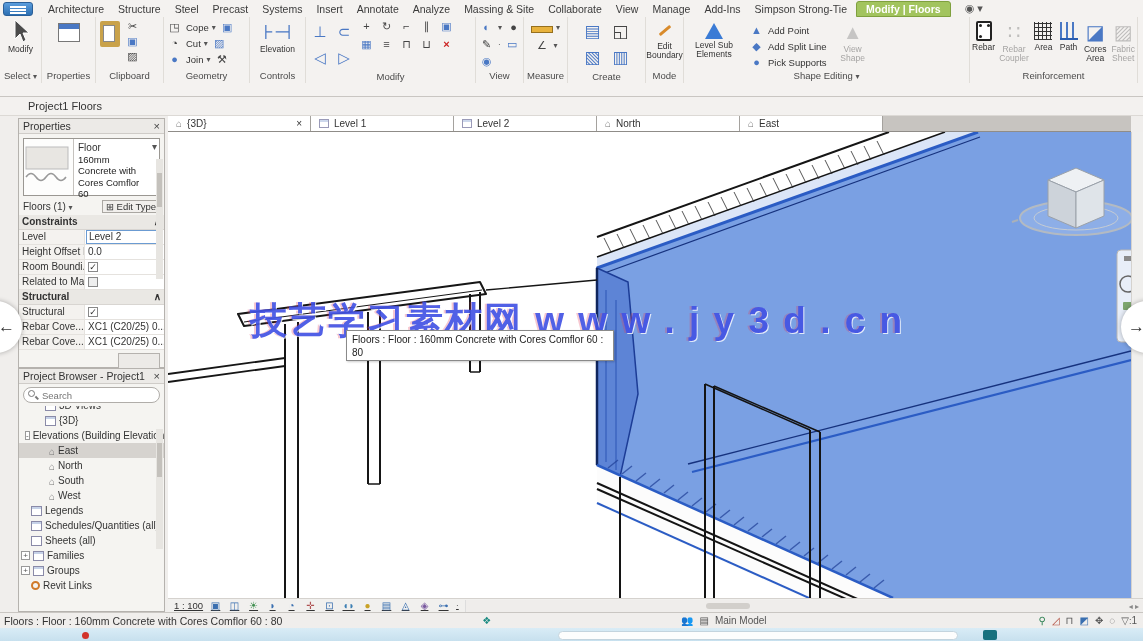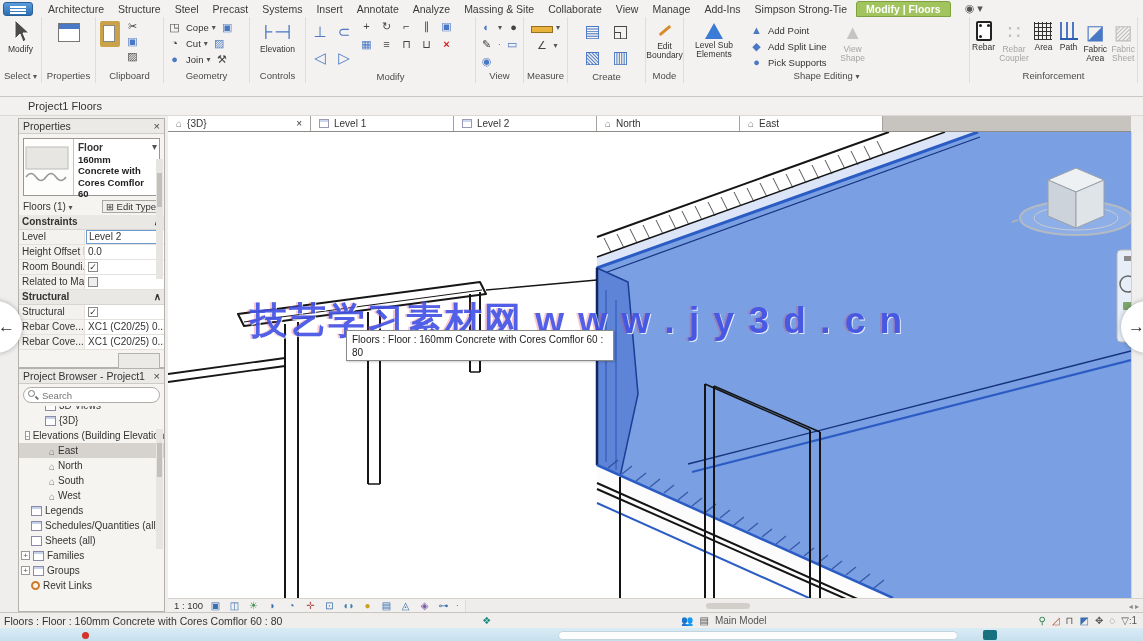--- a/index.html
+++ b/index.html
@@ -58,21 +58,21 @@
                 font-size:11px; color:#333; padding:3px 0 0 28px; border-bottom:1px solid #dcd9d5; }
 
   
   .palette { position:absolute; left:18px; width:147px; background:#f5f4f1; border:1px solid #b5b2ae; font-size:10px; }
   .pal-head { height:15px; display:flex; align-items:center; justify-content:space-between;
               padding:0 4px; background:#eceae7; border-bottom:1px solid #cfccc8; font-size:10.5px; }
   .pal-close { color:#444; cursor:default; font-size:11px; }
   #props { top:118px; height:250px; }
   .typebox { margin:4px; height:58px; background:#fff; border:1px solid #9a9792; display:flex; }
   .thumb { width:50px; border-right:1px solid #c5c2be; position:relative; background:#fdfdfc; }
-  .typetext { flex:1; padding:3px 2px 0 4px; line-height:11.5px;font-weight:bold; }
+  .typetext { flex:1; padding:3px 2px 0 4px; line-height:11.5px; }
   .typetext .fam { font-size:10px; }
   .typetext .tn { font-size:9.5px; color:#222; }
   .typecaret { align-self:flex-start; padding:2px 2px; color:#555; }
   .selrow { display:flex; justify-content:space-between; align-items:center; padding:0 4px 2px; }
   .edittype { border:1px solid #aaa7a2; background:#f1efec; padding:0 3px; font-size:9.5px; }
   .props-row { display:flex; height:15px; border-bottom:1px solid #e5e2de; background:#fff; }
   .props-row .lbl { width:66px; background:#f4f2ef; padding:1px 3px; border-right:1px solid #e5e2de;
                     white-space:nowrap; overflow:hidden; }
   .props-row .val { flex:1; padding:1px 3px; white-space:nowrap; overflow:hidden; }
   .props-row .val.boxed { border:1px solid #6b9bd2; margin:0 1px; padding:0 2px; }
@@ -119,21 +119,21 @@
              border-left:1px solid #d5d2ce; }
   .watermark { position:absolute; left:250px; top:296px; font-size:37px; font-weight:bold;
                color:#4353e4; letter-spacing:2px; white-space:nowrap; opacity:.92;
                text-shadow:1px 1px 0 rgba(255,255,255,.85), -2px 0 0 rgba(225,60,90,.30); }
   .tooltip { position:absolute; left:346px; top:330px; width:268px; height:31px; background:#fff;
              border:1px solid #8a8a8a; box-shadow:1px 1px 2px rgba(0,0,0,.2); font-size:10px;
              line-height:13px; padding:2px 5px; color:#222; overflow:hidden; white-space:nowrap; }
 
   
   .bottomstrip { position:absolute; left:168px; top:598px; width:975px; height:14px; background:#f1f0ee;
-                 border-top:1px solid #d5d2ce; display:flex; align-items:center; font-size:9.5px; }
+                 border-top:1px solid #d5d2ce; display:flex; align-items:center; font-size:9.5px;text-decoration:underline; }
   .vcb { display:flex; align-items:center; gap:6px; padding:0 6px; }
   .vcb .vic { font-size:10px; color:#3a6fb0; width:13px; text-align:center; }
   .hscroll { flex:1; position:relative; height:12px; background:#efedeb; border-left:1px solid #ddd; }
   .hthumb { position:absolute; left:240px; top:3px; width:44px; height:6px; background:#d2cfcb; border-radius:3px; }
   .harrows { position:absolute; right:4px; top:2px; color:#888; font-size:8px; }
   .statusbar { position:absolute; left:0; top:612px; width:1143px; height:16px; background:#f0eeec;
                border-top:1px solid #c9c6c2; display:flex; align-items:center; font-size:10.5px; color:#333; }
   .statusright { position:absolute; right:6px; display:flex; align-items:center; gap:6px; font-size:10px; color:#555; }
   .sic { font-size:10px; }
   .taskbar { position:absolute; left:0; top:628px; width:1143px; height:13px;
@@ -372,21 +372,21 @@
           <div class="bigbtn" style="width:26px">
             <span class="grid-ic"></span>
             <span>Area</span>
           </div>
           <div class="bigbtn" style="width:26px">
             <span class="path-ic"></span>
             <span>Path</span>
           </div>
           <div class="bigbtn" style="width:30px">
             <span class="glyph">◪</span>
-            <span>Fabric Area</span>
+            <span>Cores Area</span>
           </div>
           <div class="bigbtn dis" style="width:26px">
             <span class="glyph" style="color:#777">▨</span>
             <span>Fabric Sheet</span>
           </div>
         </div>
         <div class="plabel">Reinforcement</div>
       </div>
     </div>
   </div>

